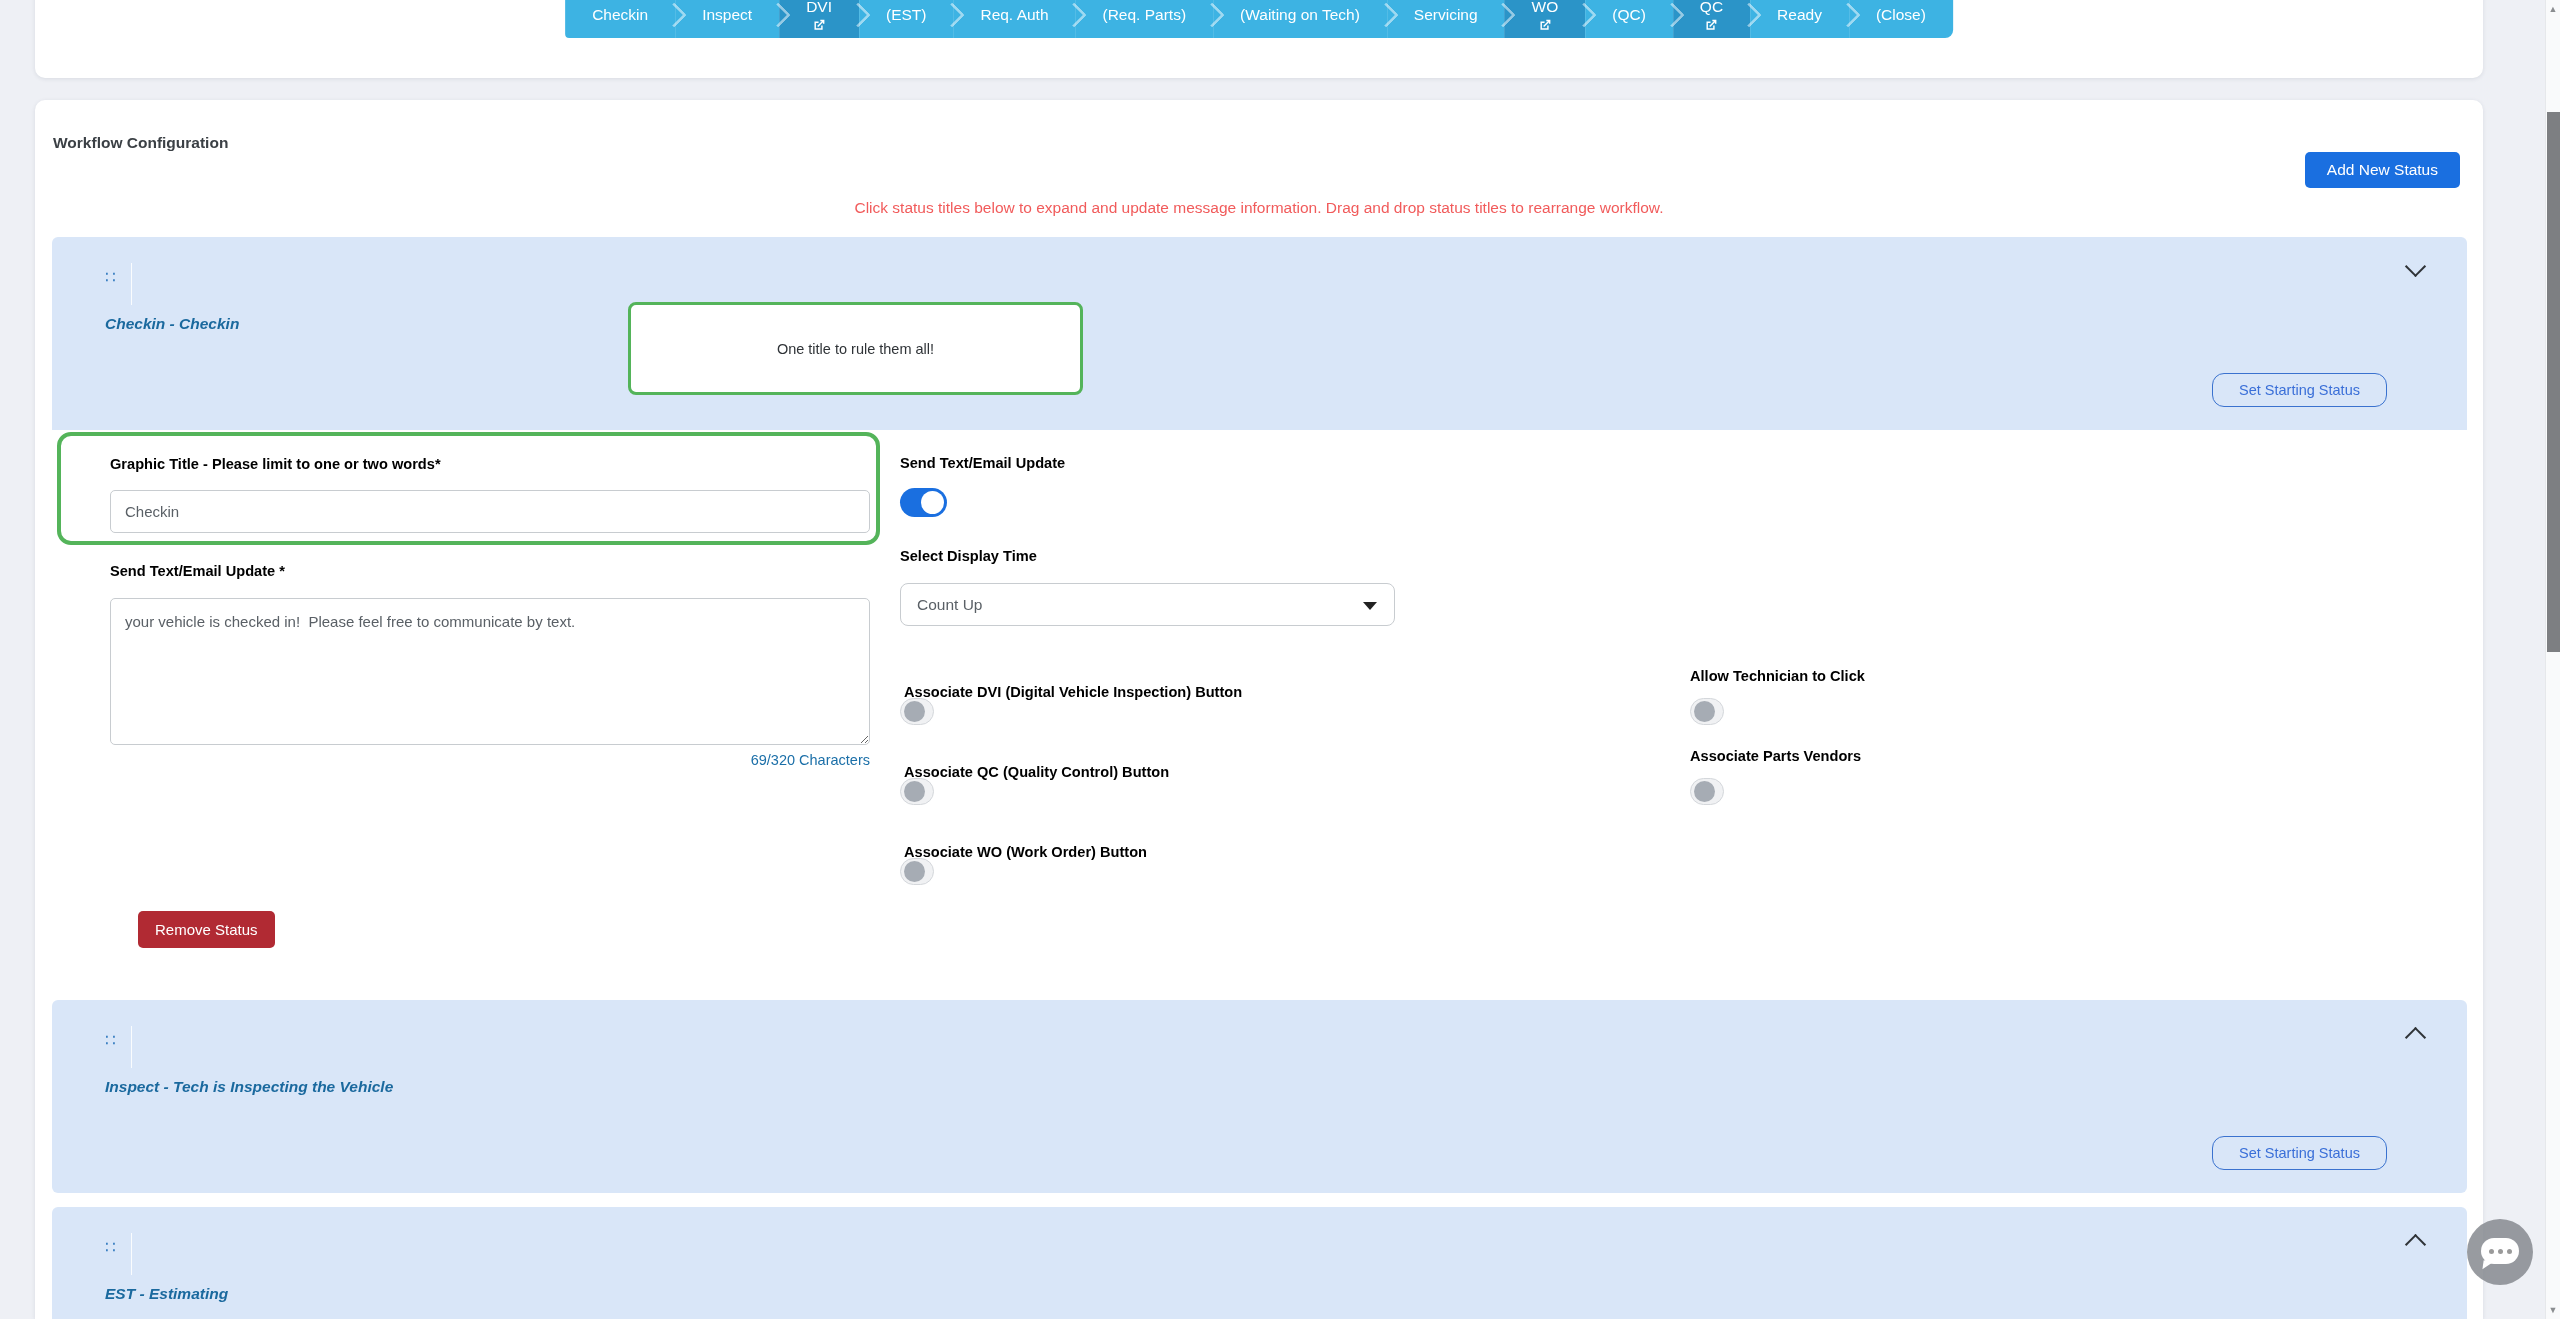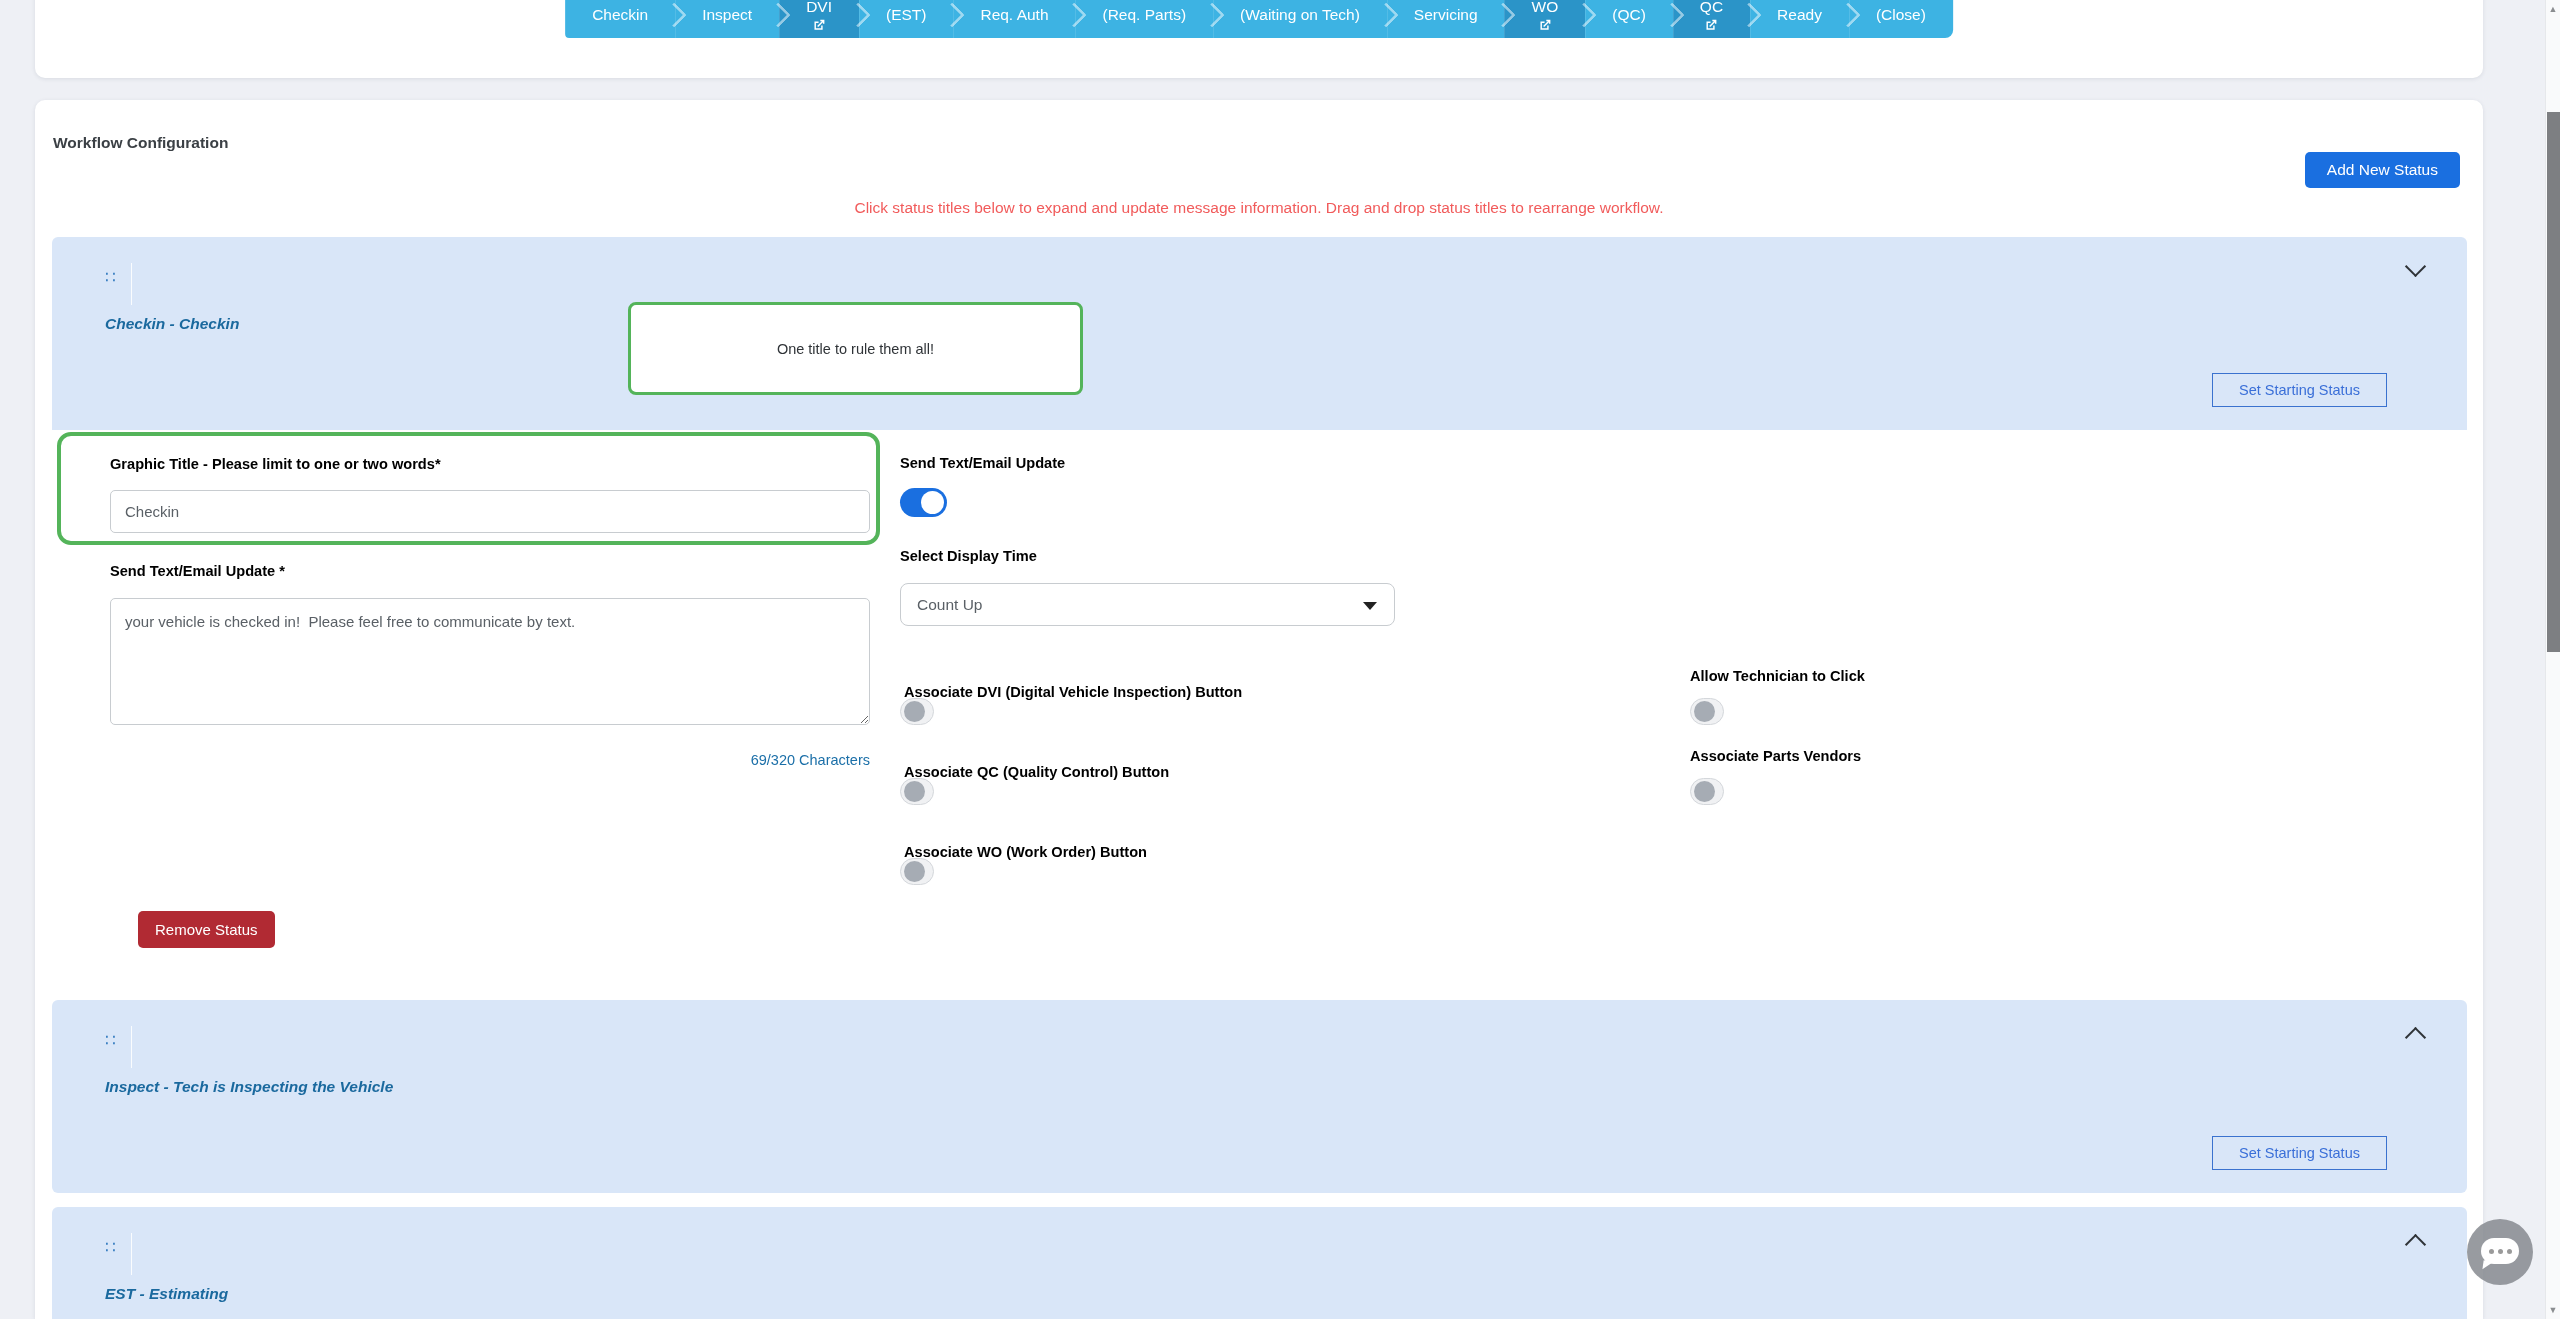--- a/index.html
+++ b/index.html
@@ -67,21 +67,21 @@
   }
   .chev {
     position:absolute; right:44px; width:15px; height:15px;
     border-top:2.5px solid #2f3337; border-right:2.5px solid #2f3337; cursor:pointer;
   }
   .chev.down { top:22px; transform:rotate(135deg); }
   .chev.up   { top:30px; transform:rotate(-45deg); }
   .set-start-btn {
     position:absolute; right:80px; top:136px; width:175px; height:34px;
     background:transparent; border:1px solid #3a72cf; color:#3a6fd8;
-    border-radius:0; font-size:14.5px; cursor:pointer; font-family:inherit;
+    border-radius:12px; font-size:14.5px; cursor:pointer; font-family:inherit;
   }
   .tooltip-box {
     position:absolute; left:576px; top:65px; width:455px; height:93px;
     background:#fff; border:3px solid var(--green,#54b45a); border-radius:8px;
     display:flex; align-items:center; justify-content:center;
     font-size:14.5px; color:#2f3337;
   }
   
   .panel-body { position:relative; background:#fff; height:550px; }
   .green-ring {
@@ -90,21 +90,21 @@
   }
   .flabel { position:absolute; font-size:14.6px; font-weight:bold; color:#000000; }
   .gt-label  { left:58px; top:26px; }
   .gt-input {
     position:absolute; left:58px; top:60px; width:760px; height:43px;
     border:1px solid #c8ccd0; border-radius:5px; padding:0 14px;
     font-size:15px; color:#5a6066; font-family:inherit; background:#fff;
   }
   .msg-label { left:58px; top:133px; }
   .msg-area {
-    position:absolute; left:58px; top:168px; width:760px; height:127px;
+    position:absolute; left:58px; top:168px; width:760px; height:147px;
     border:1px solid #c8ccd0; border-radius:5px; padding:12px 14px;
     font-size:15px; color:#5a6066; font-family:inherit; resize:both; line-height:1.45;
   }
   .char-count { position:absolute; left:58px; top:322px; width:760px; text-align:right;
     font-size:14.5px; color:var(--link-blue,#1b6fa8); cursor:pointer; }
   .right-col { position:absolute; left:848px; top:0; right:10px; height:100%; }
   .su-label { left:0; top:25px; }
   .toggle-on {
     position:absolute; left:0; top:58px; width:47px; height:29px;
     background:var(--accent,#1a6fe0); border-radius:15px; cursor:pointer;

